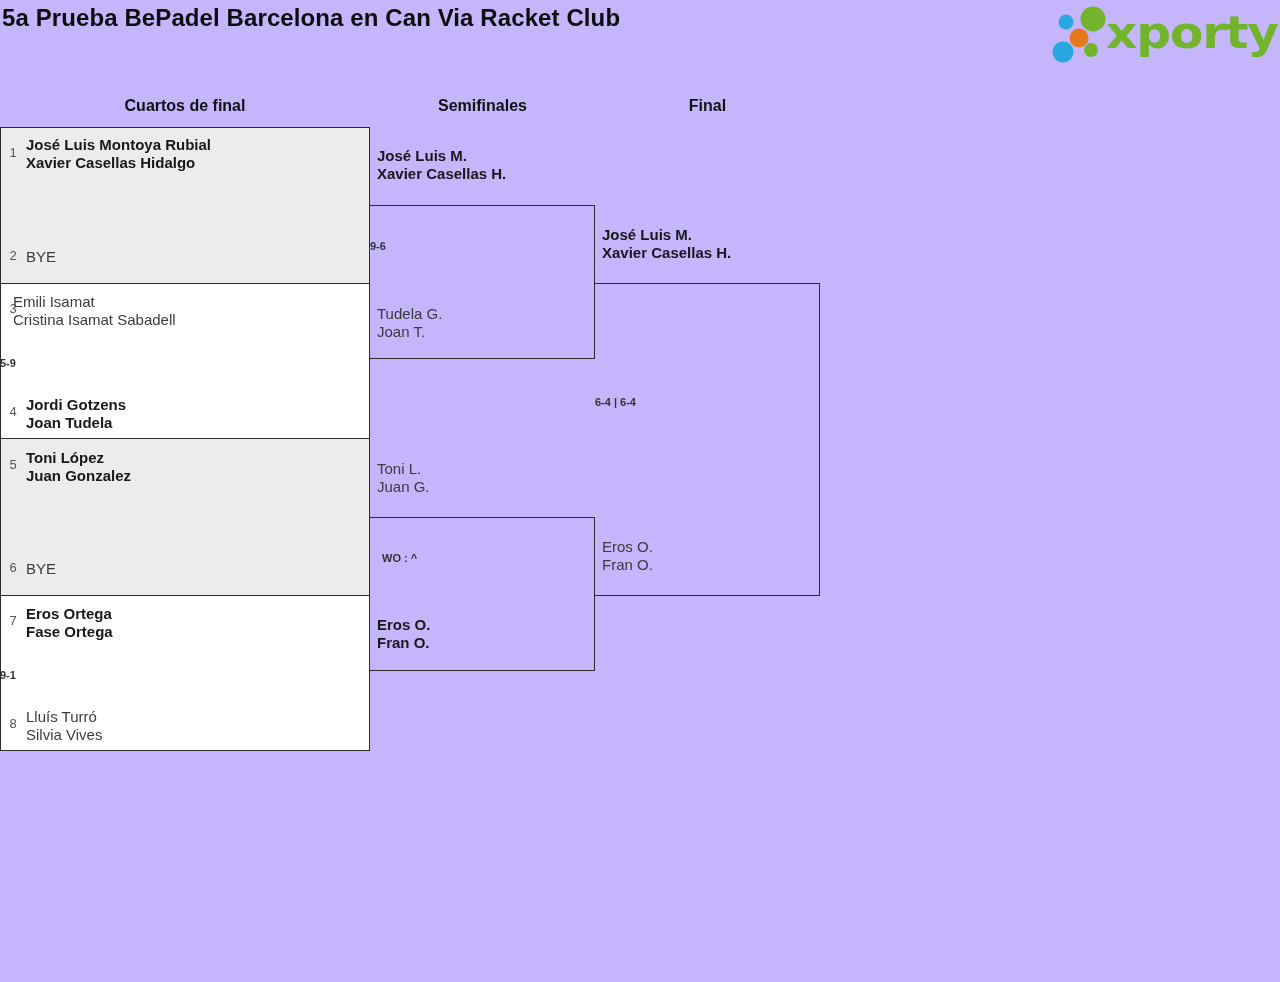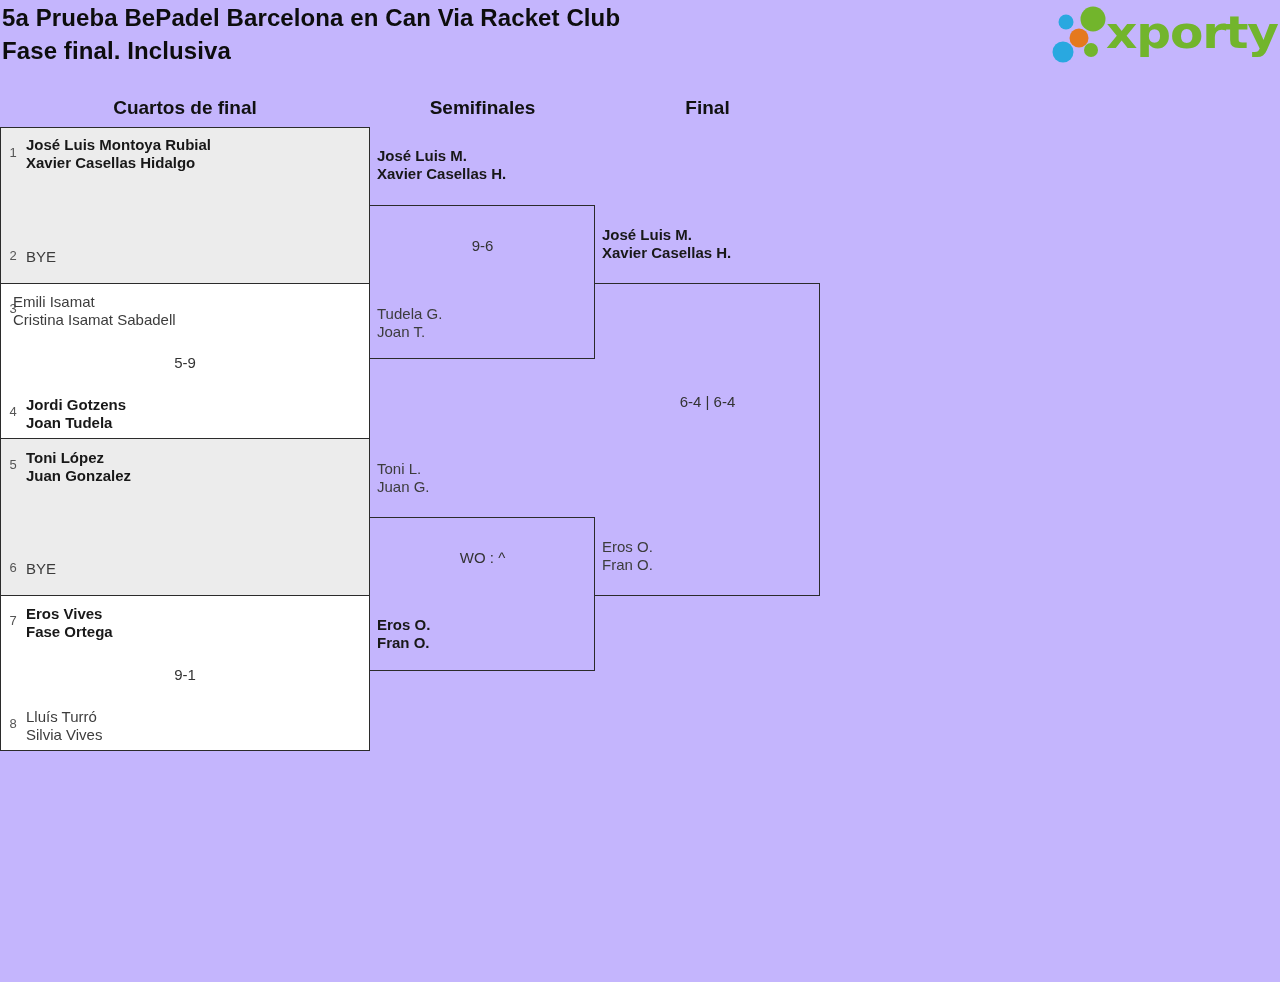--- a/index.html
+++ b/index.html
@@ -12,36 +12,35 @@
     --text-normal:#3c3c3c;
     --text-muted:#555555;
   }
   html,body{margin:0;padding:0;background:#ffffff;}
   #canvas{
     position:relative;width:1280px;height:982px;background:#c4b5fd;overflow:hidden;
     font-family:"Liberation Sans",sans-serif;
   }
   .abs{position:absolute;}
   .title-line{font-size:24px;font-weight:bold;color:#0d0d0d;white-space:nowrap;letter-spacing:0.1px;}
-  .col-header{font-size:19px;font-weight:bold;color:#111111;text-align:center;}
+  .col-header{font-size:16px;font-weight:bold;color:#111111;text-align:center;}
   .box{box-sizing:border-box;border:1px solid var(--line);}
   .box.open-left{border-left:none;}
   .seed{font-size:13px;color:var(--text-muted);width:16px;text-align:center;line-height:16px;}
   .team{font-size:15px;line-height:18px;color:var(--text-normal);white-space:nowrap;}
   .team.winner{font-weight:bold;color:var(--text-dark);}
-  .score{font-size:15px;line-height:16px;color:#333333;text-align:center;white-space:nowrap;}
+  .score{font-size:11px;line-height:16px;color:#333333;text-align:left;white-space:nowrap;font-weight:bold;}
   .logo-word{fill:var(--logo-green);font-family:"DejaVu Sans","Liberation Sans",sans-serif;font-weight:bold;font-size:44px;letter-spacing:-1px;}
 </style>
 </head>
 <body>
 
 <div id="canvas">
 
   <div class="abs title-line" style="left:2px;top:4px;">5a Prueba BePadel Barcelona en Can Via Racket Club</div>
-  <div class="abs title-line" style="left:2px;top:37px;">Fase final. Inclusiva</div>
 
   <svg class="abs" style="left:1044px;top:0px;" width="236" height="72" viewBox="0 0 236 72">
     <g>
       <circle cx="22" cy="22" r="7.5" fill="var(--logo-blue)"></circle>
       <circle cx="49" cy="19" r="12.5" fill="var(--logo-green)"></circle>
       <circle cx="35" cy="38" r="9.5" fill="var(--logo-orange)"></circle>
       <circle cx="19" cy="52" r="10.5" fill="var(--logo-blue)"></circle>
       <circle cx="47" cy="50" r="7" fill="var(--logo-green)"></circle>
     </g>
     <text x="62" y="48" class="logo-word" textLength="172" lengthAdjust="spacingAndGlyphs">xporty</text>
@@ -87,21 +86,21 @@
     <div>Toni López</div>
     <div>Juan Gonzalez</div>
   </div>
   <div class="abs seed" style="left:5px;top:560px;">6</div>
   <div class="abs team" style="left:26px;top:560px;">
     <div>BYE</div>
   </div>
 
   <div class="abs seed" style="left:5px;top:613px;">7</div>
   <div class="abs team winner" style="left:26px;top:605px;">
-    <div>Eros Vives</div>
+    <div>Eros Ortega</div>
     <div>Fase Ortega</div>
   </div>
   <div class="abs score" style="left:0px;top:667px;width:370px;">9-1</div>
   <div class="abs seed" style="left:5px;top:716px;">8</div>
   <div class="abs team" style="left:26px;top:708px;">
     <div>Lluís Turró</div>
     <div>Silvia Vives</div>
   </div>
 
   <div class="abs team winner" style="left:377px;top:147px;">
@@ -111,21 +110,21 @@
   <div class="abs score" style="left:370px;top:238px;width:225px;">9-6</div>
   <div class="abs team" style="left:377px;top:305px;">
     <div>Tudela G.</div>
     <div>Joan T.</div>
   </div>
 
   <div class="abs team" style="left:377px;top:460px;">
     <div>Toni L.</div>
     <div>Juan G.</div>
   </div>
-  <div class="abs score" style="left:370px;top:550px;width:225px;">WO : ^</div>
+  <div class="abs score" style="left:370px;top:550px;width:225px;padding-left:12px;">WO : ^</div>
   <div class="abs team winner" style="left:377px;top:616px;">
     <div>Eros O.</div>
     <div>Fran O.</div>
   </div>
 
   <div class="abs team winner" style="left:602px;top:226px;">
     <div>José Luis M.</div>
     <div>Xavier Casellas H.</div>
   </div>
   <div class="abs score" style="left:595px;top:394px;width:225px;">6-4 | 6-4</div>

